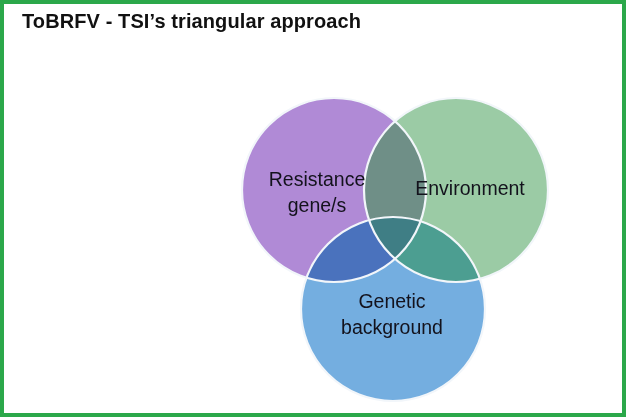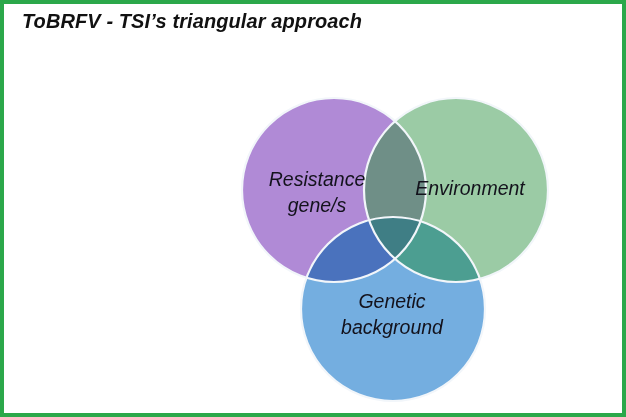--- a/index.html
+++ b/index.html
@@ -11,21 +11,20 @@
     font-family: "Liberation Sans", sans-serif;
   }
   .slide {
     position: relative;
     width: 626px;
     height: 417px;
     box-sizing: border-box;
     background: #ffffff;
     border: 4px solid #2ba84a;
     overflow: hidden;
-    font-style: italic;
   }
   .slide-title {
     position: absolute;
     left: 18px;
     top: 6px;
     font-family: "Liberation Sans", sans-serif;
     font-size: 20px;
     font-weight: bold;
     color: #111111;
     letter-spacing: 0.1px;

